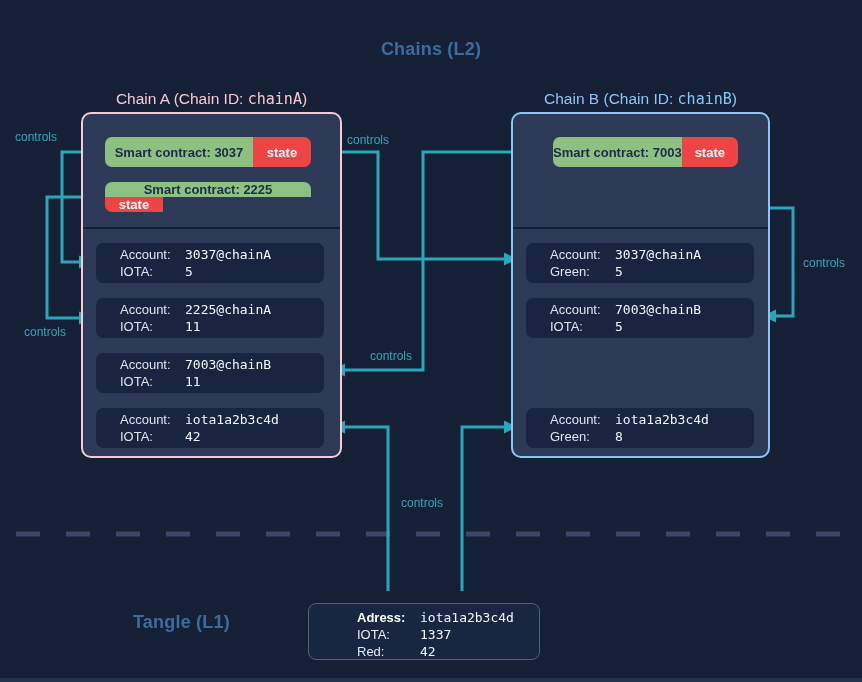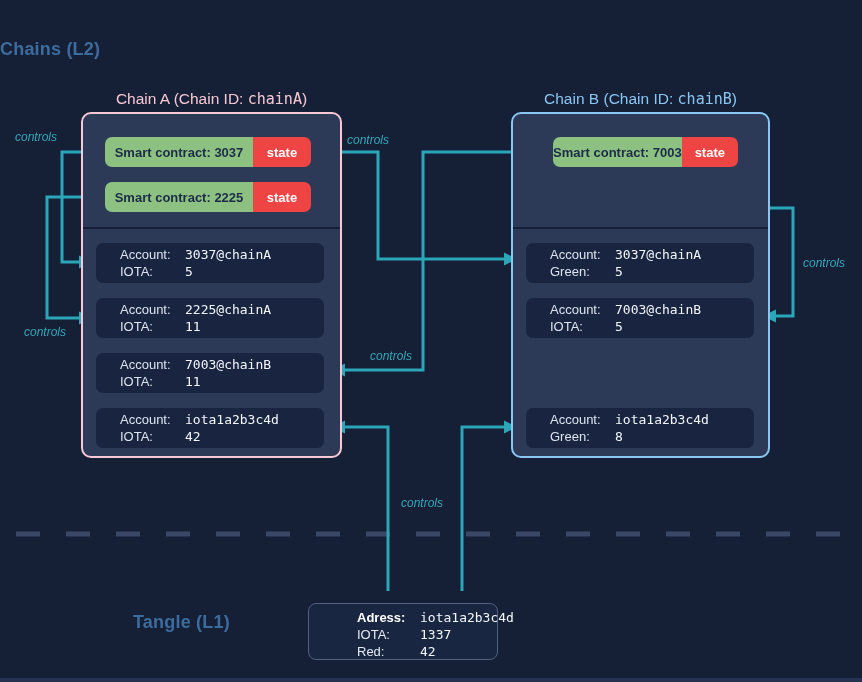--- a/index.html
+++ b/index.html
@@ -4,21 +4,21 @@
 <style>
   html,body{margin:0;padding:0;background:#0f1930;}
   #canvas{
     position:relative;width:862px;height:682px;overflow:hidden;
     background:#152036;font-family:"Liberation Sans",sans-serif;
     -webkit-font-smoothing:antialiased;
   }
   .mono{font-family:"DejaVu Sans Mono",monospace;}
   
   .layer-title{position:absolute;font-weight:bold;font-size:18px;color:#3c6c9e;letter-spacing:.2px;}
-  #l2-title{top:39px;left:0;width:100%;}
+  #l2-title{top:39px;left:0;width:100%;text-align:center;}
   #l1-title{top:612px;left:133px;}
   
   .chain-title{position:absolute;top:90px;height:18px;font-size:15.5px;text-align:center;white-space:nowrap;}
   .chain-title .mono{font-size:15px;}
   #chain-a-title{left:81px;width:261px;color:#f6c8d3;}
   #chain-b-title{left:511px;width:259px;color:#8ac6f2;}
   
   .panel{position:absolute;top:112px;height:346px;background:#2c3a58;border-radius:10px;box-sizing:border-box;}
   #chain-a-panel{left:81px;width:261px;border:2px solid #f7c9d4;}
   #chain-b-panel{left:511px;width:259px;border:2px solid #8ac6f2;}
@@ -30,28 +30,28 @@
     background:#ef4444;color:#ffffff;font-weight:bold;font-size:13px;}
   
   .divider{position:absolute;top:113px;left:0;right:0;height:2px;background:#141e36;}
   
   .acct{position:absolute;left:13px;width:228px;height:40px;background:#182440;
     border-radius:7px;box-sizing:border-box;padding:4px 0 0 24px;font-size:13px;}
   .acct .row{line-height:16.5px;white-space:nowrap;}
   .acct .lbl{display:inline-block;width:65px;color:#dde4ef;}
   .acct .val{color:#f4f7fb;font-size:13px;}
   
-  #l1-box{position:absolute;left:308px;top:603px;width:190px;height:57px;box-sizing:border-box;
+  #l1-box{position:absolute;left:308px;top:603px;width:232px;height:57px;box-sizing:border-box;
     background:#182641;border:1.5px solid #525f7e;border-radius:8px;padding:5px 0 0 48px;font-size:13px;}
   #l1-box .row{line-height:17.2px;white-space:nowrap;}
   #l1-box .lbl{display:inline-block;width:63px;color:#e6ebf4;}
   #l1-box .row:first-child .lbl{font-weight:bold;color:#ffffff;}
   #l1-box .val{color:#f4f7fb;}
   
-  .ctl{position:absolute;font-size:12px;color:#35a6b8;white-space:nowrap;font-style:italic;}
+  .ctl{position:absolute;font-size:12px;color:#35a6b8;white-space:nowrap;}
   
   #wires{position:absolute;left:0;top:0;pointer-events:none;}
   
   #edge-strip{position:absolute;left:0;bottom:0;width:100%;height:4px;background:#24324f;}
 </style>
 </head>
 <body>
 
 <div id="canvas">
 
@@ -82,21 +82,21 @@
   <div id="l1-title" class="layer-title">Tangle (L1)</div>
 
   <div id="chain-a-title" class="chain-title"><span>Chain A (Chain ID: </span><span class="mono">chainA</span><span>)</span></div>
   <div id="chain-b-title" class="chain-title"><span>Chain B (Chain ID: </span><span class="mono">chainB</span><span>)</span></div>
 
   <div id="chain-a-panel" class="panel">
     <div class="pill" style="left:22px;top:23px;width:206px;">
       <div class="contract">Smart contract: 3037</div>
       <div class="state">state</div>
     </div>
-    <div class="pill" style="left:22px;top:68px;width:206px;">
+    <div class="pill" style="left:22px;top:68px;width:206px;flex-direction:column;">
       <div class="contract">Smart contract: 2225</div>
       <div class="state">state</div>
     </div>
     <div class="divider"></div>
 
     <div class="acct" style="top:129px">
       <div class="row"><span class="lbl">Account:</span><span class="val mono">3037@chainA</span></div>
       <div class="row"><span class="lbl">IOTA:</span><span class="val mono">5</span></div>
     </div>
     <div class="acct" style="top:184px">

